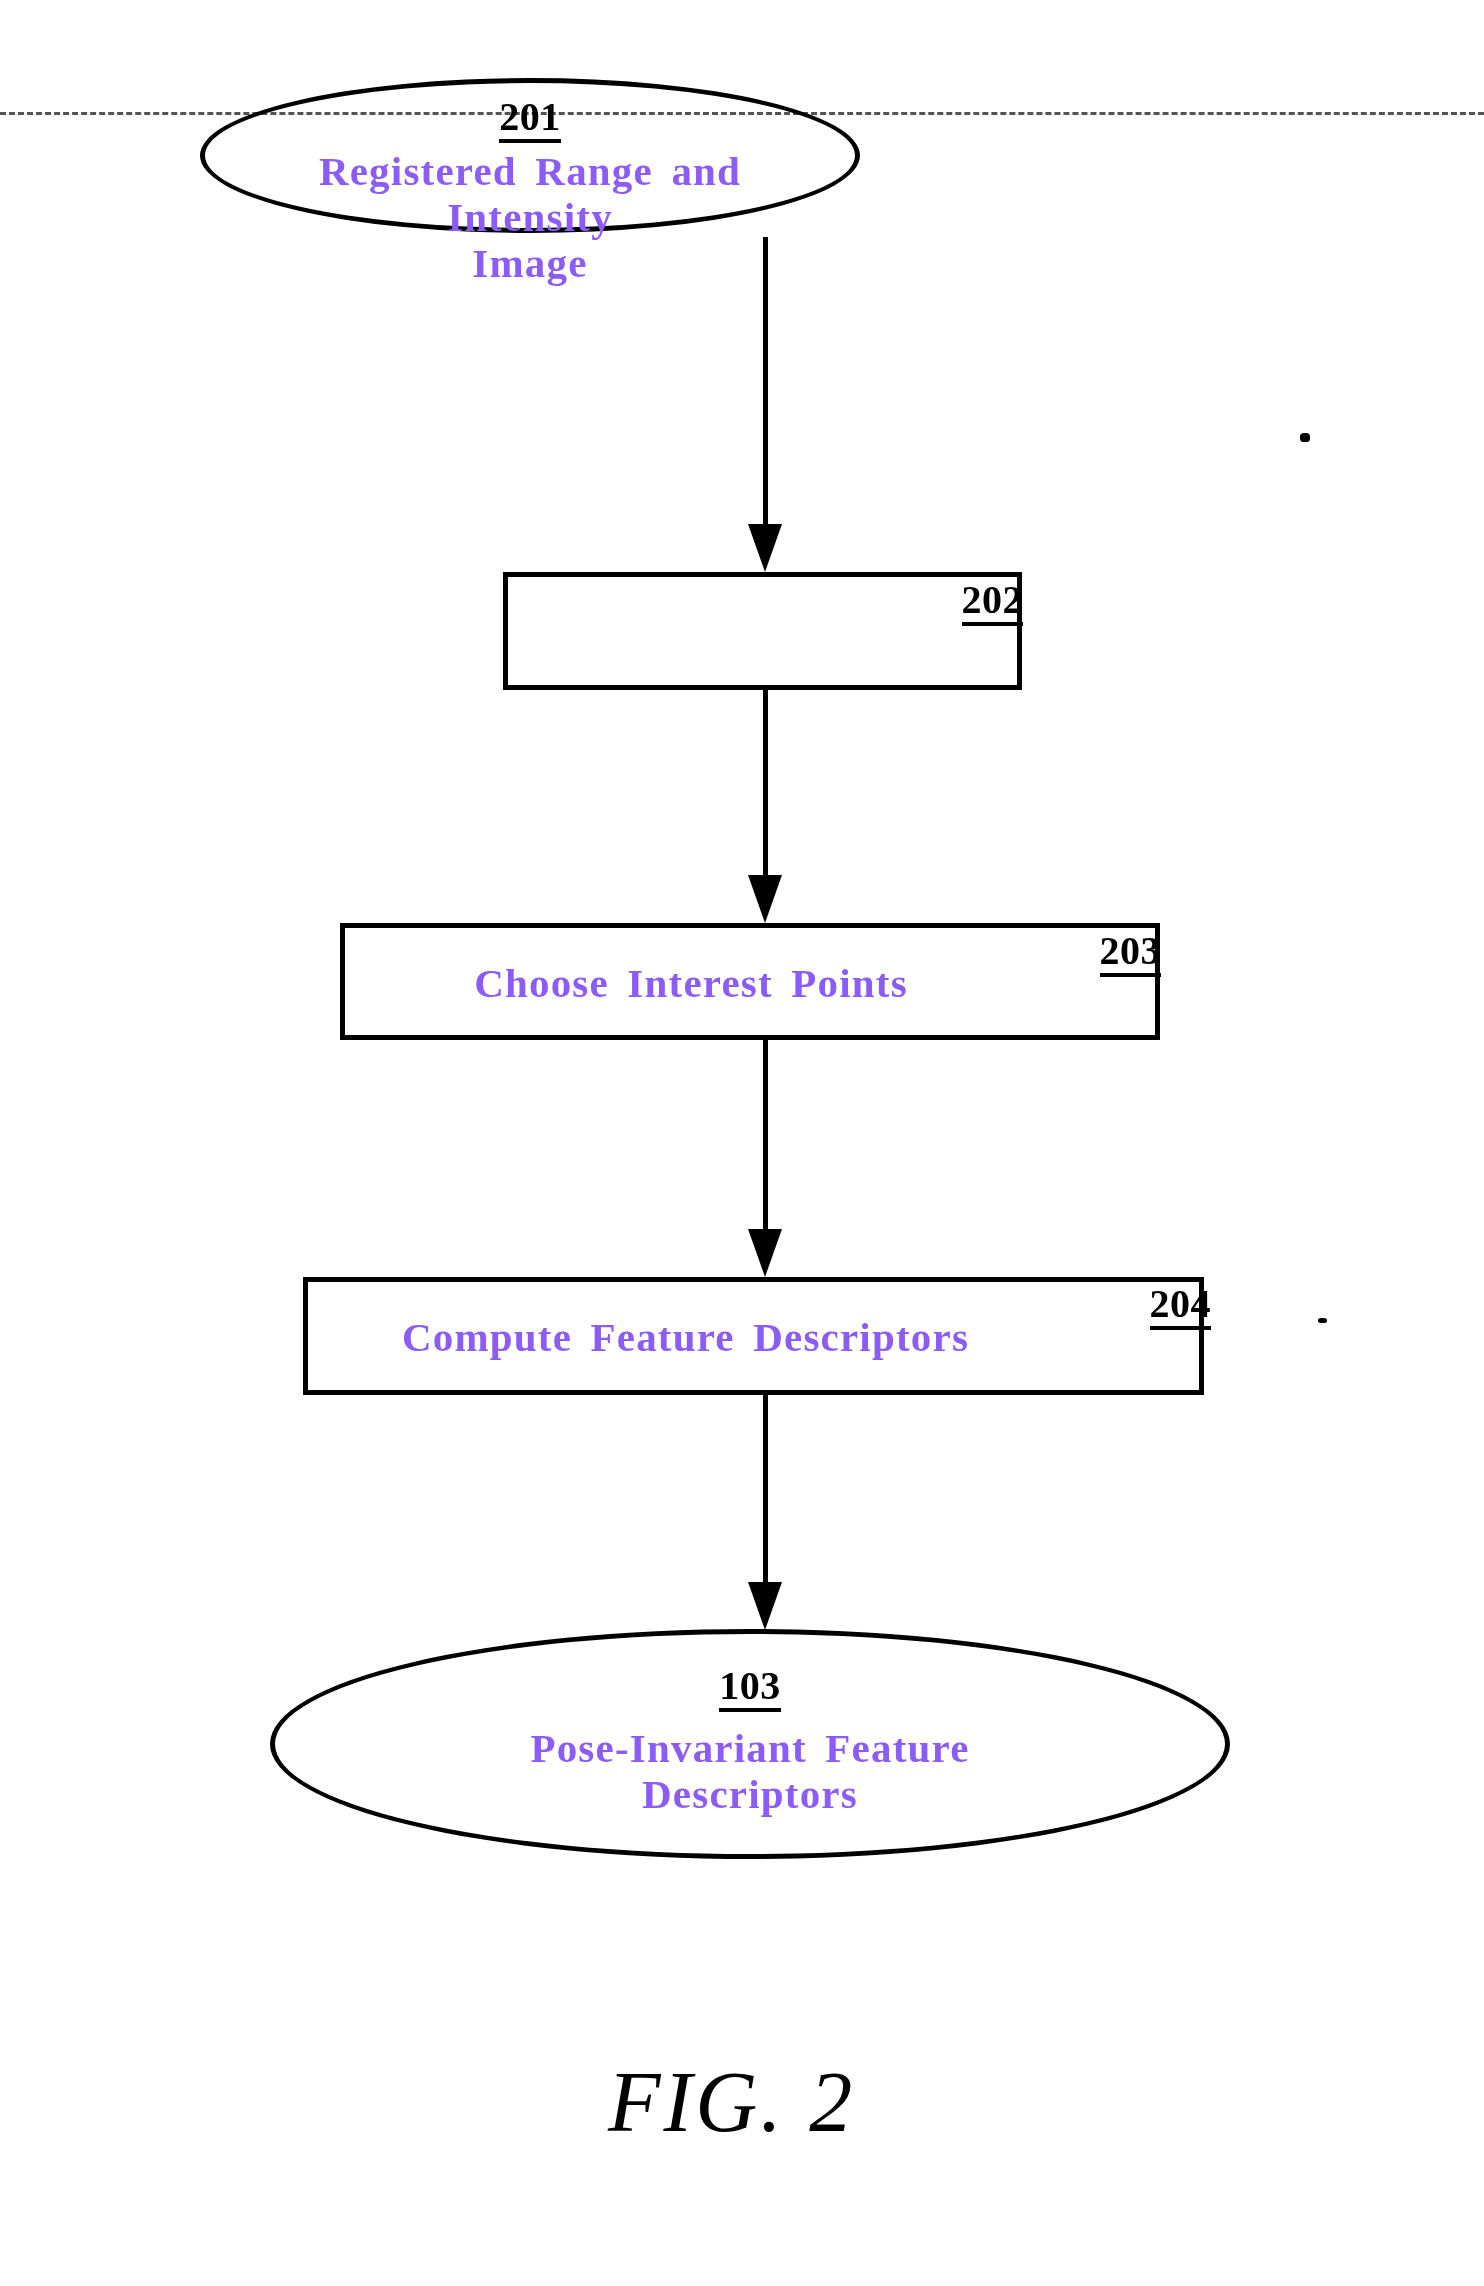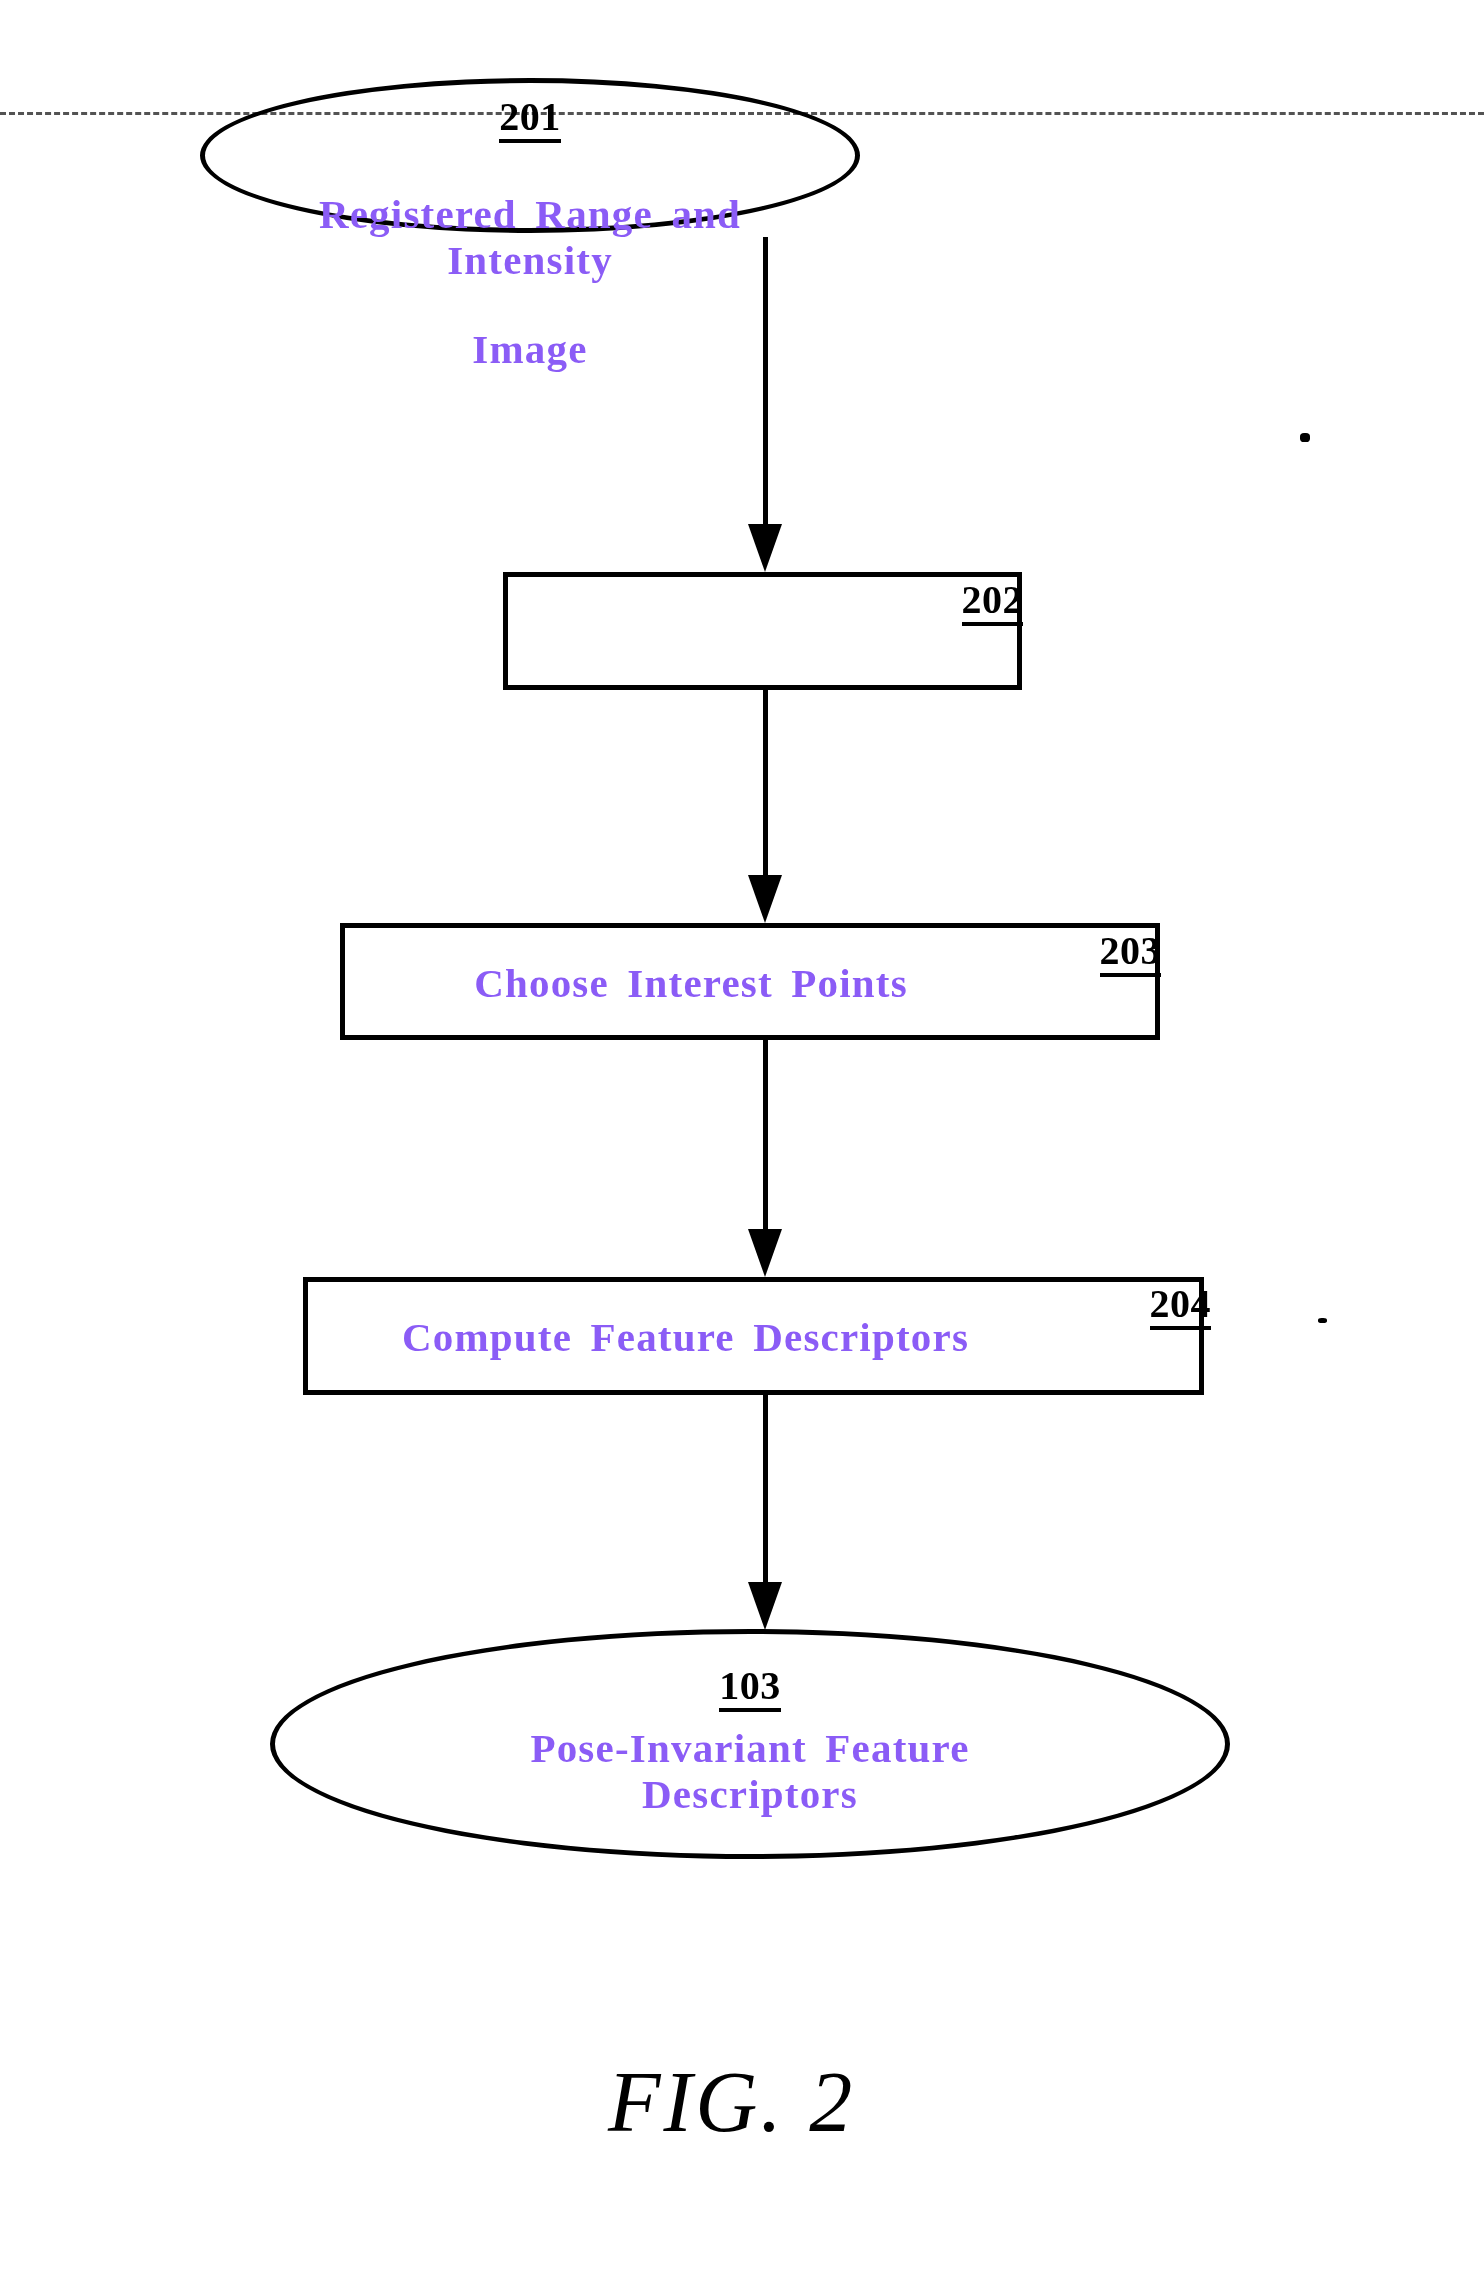--- a/index.html
+++ b/index.html
@@ -139,21 +139,21 @@
     border-radius: 40%;
   }
 </style>
 </head>
 <body>
 
 <div id="page">
 
   <div class="top-rule"></div>
 
-  <div class="ellipse" style="left:200px; top:78px; width:660px; height:155px; padding-top:14px;gap:43px;">
+  <div class="ellipse" style="left:200px; top:78px; width:660px; height:155px; padding-top:14px;">
     <div class="ref-wrap">
       <span class="ref">201</span>
     </div>
     <div class="node-text" style="margin-top:6px;">Registered Range and Intensity</div>
     <div class="node-text">Image</div>
   </div>
 
   <div class="arrow" style="left:765px; top:237px; height:335px;">
     <div class="shaft" style="height:288px;"></div>
     <div class="head" style="top:287px;"></div>

